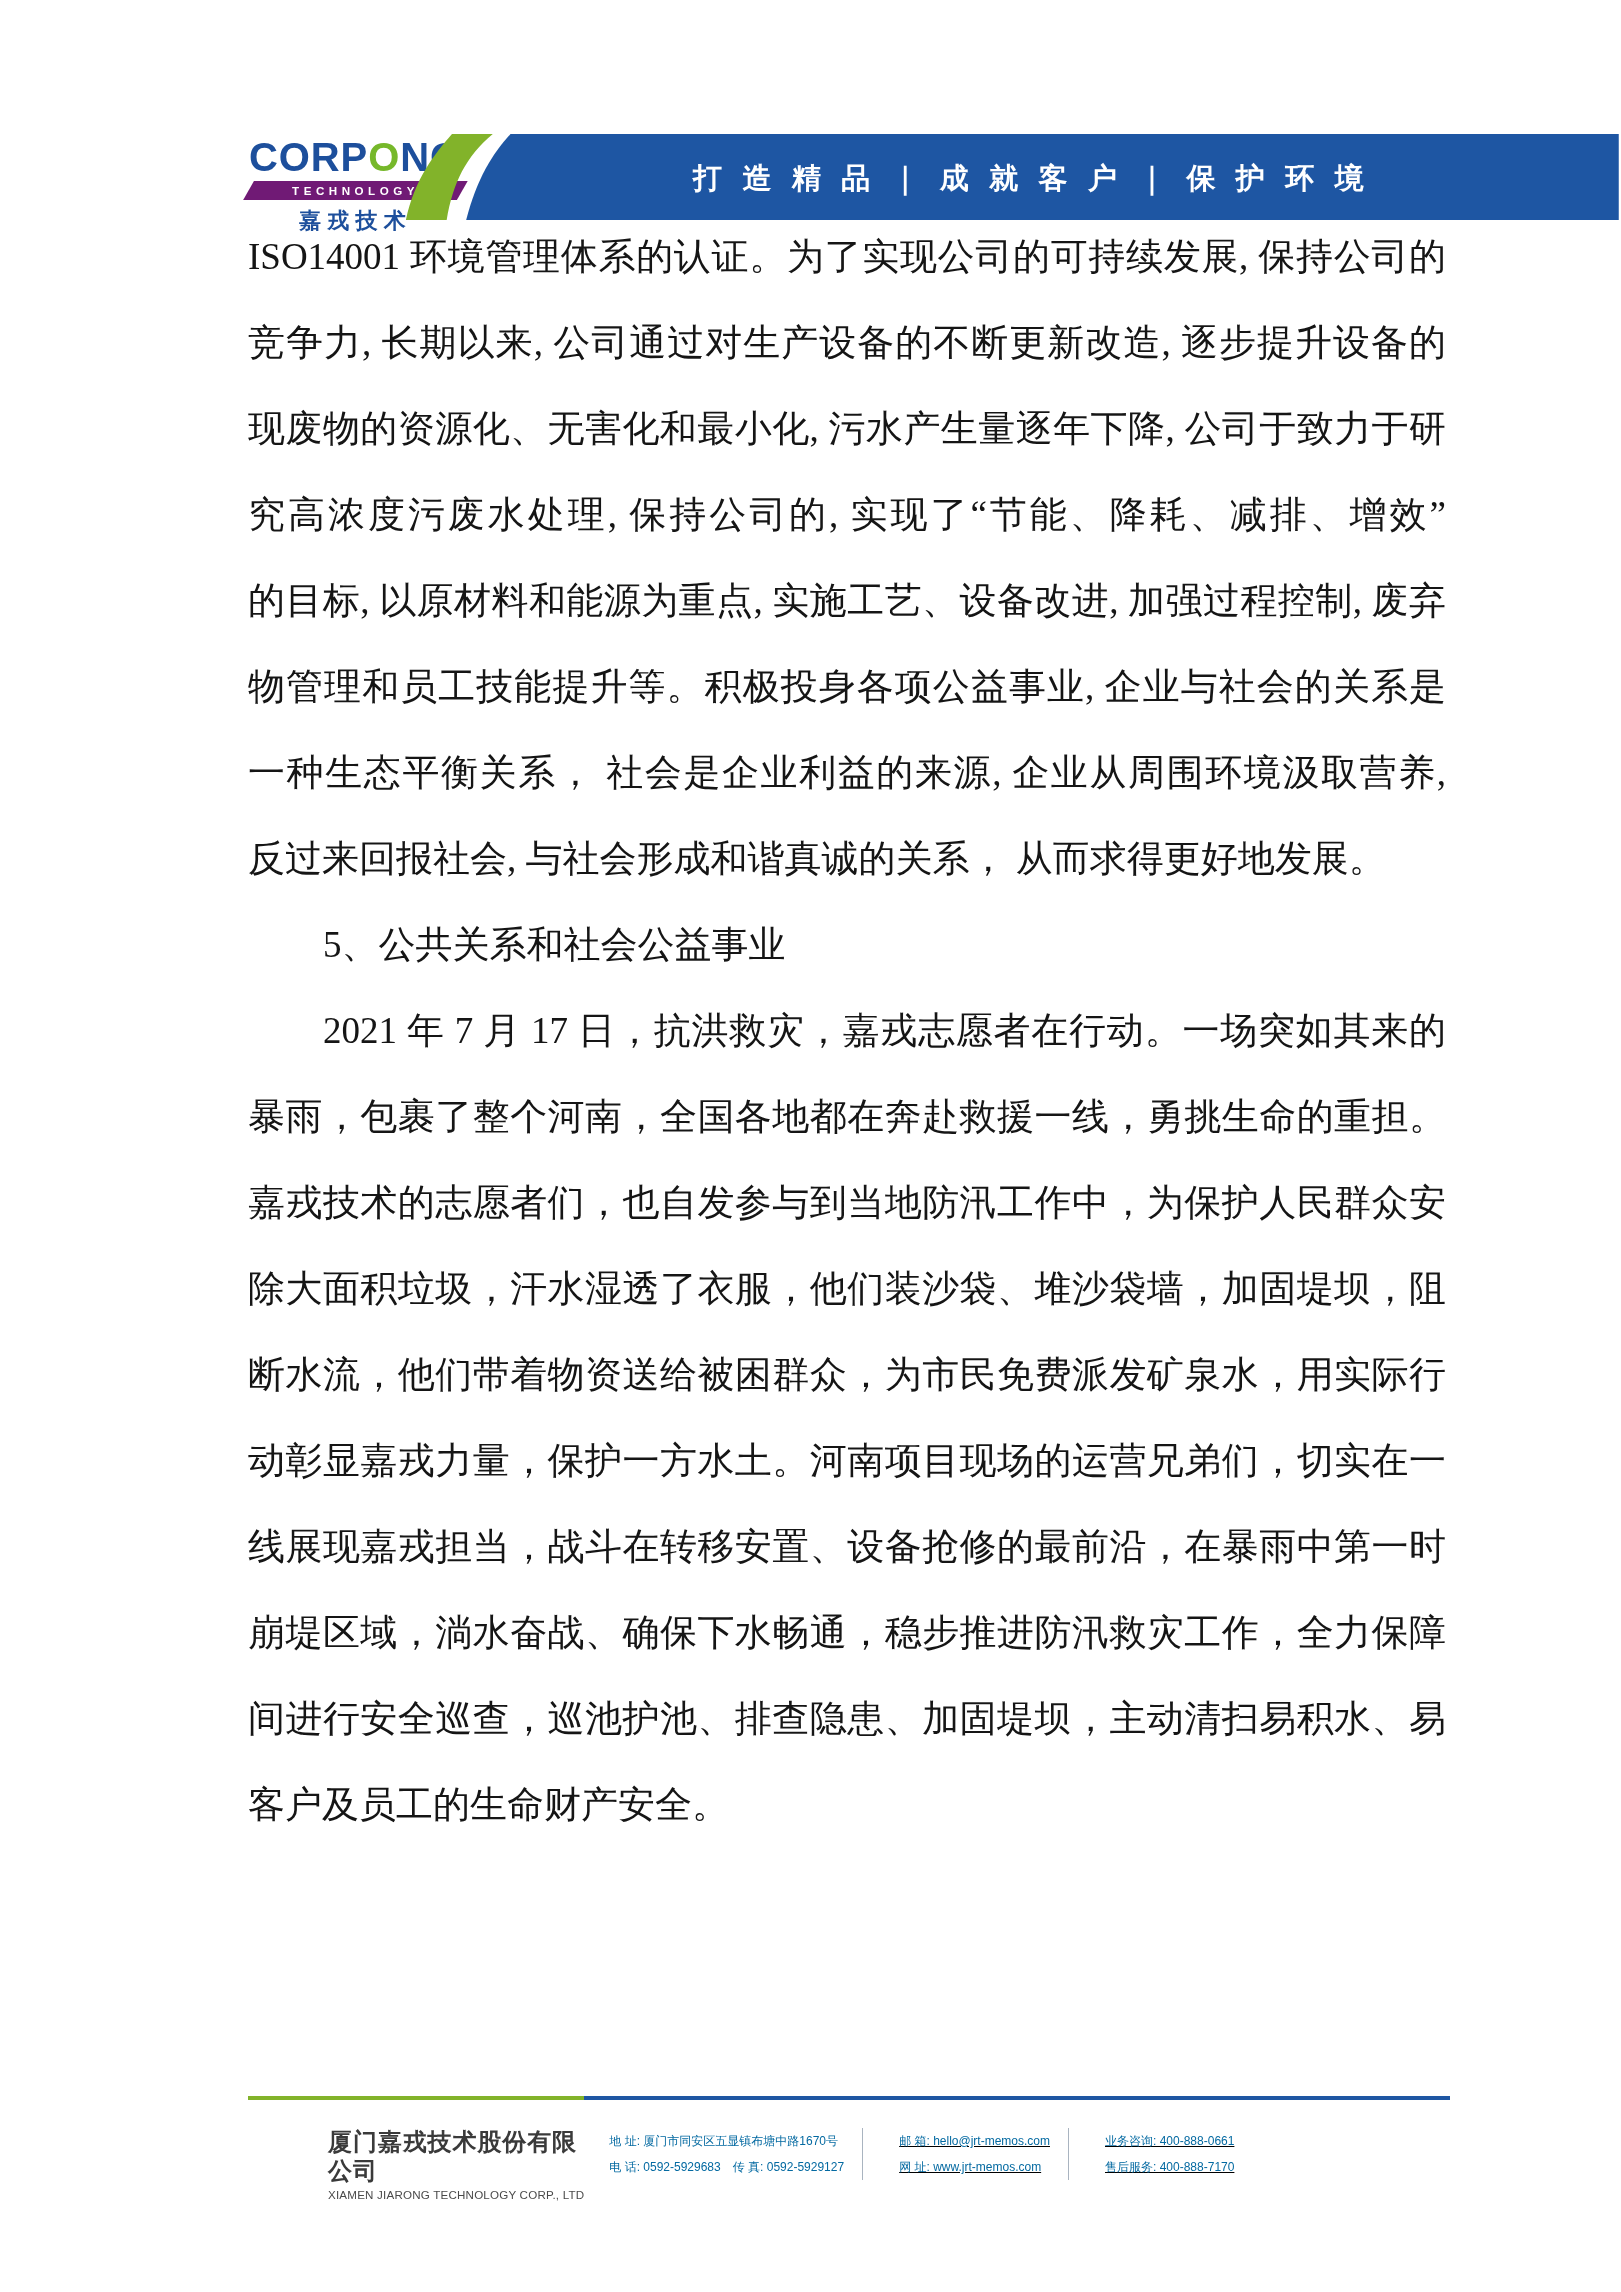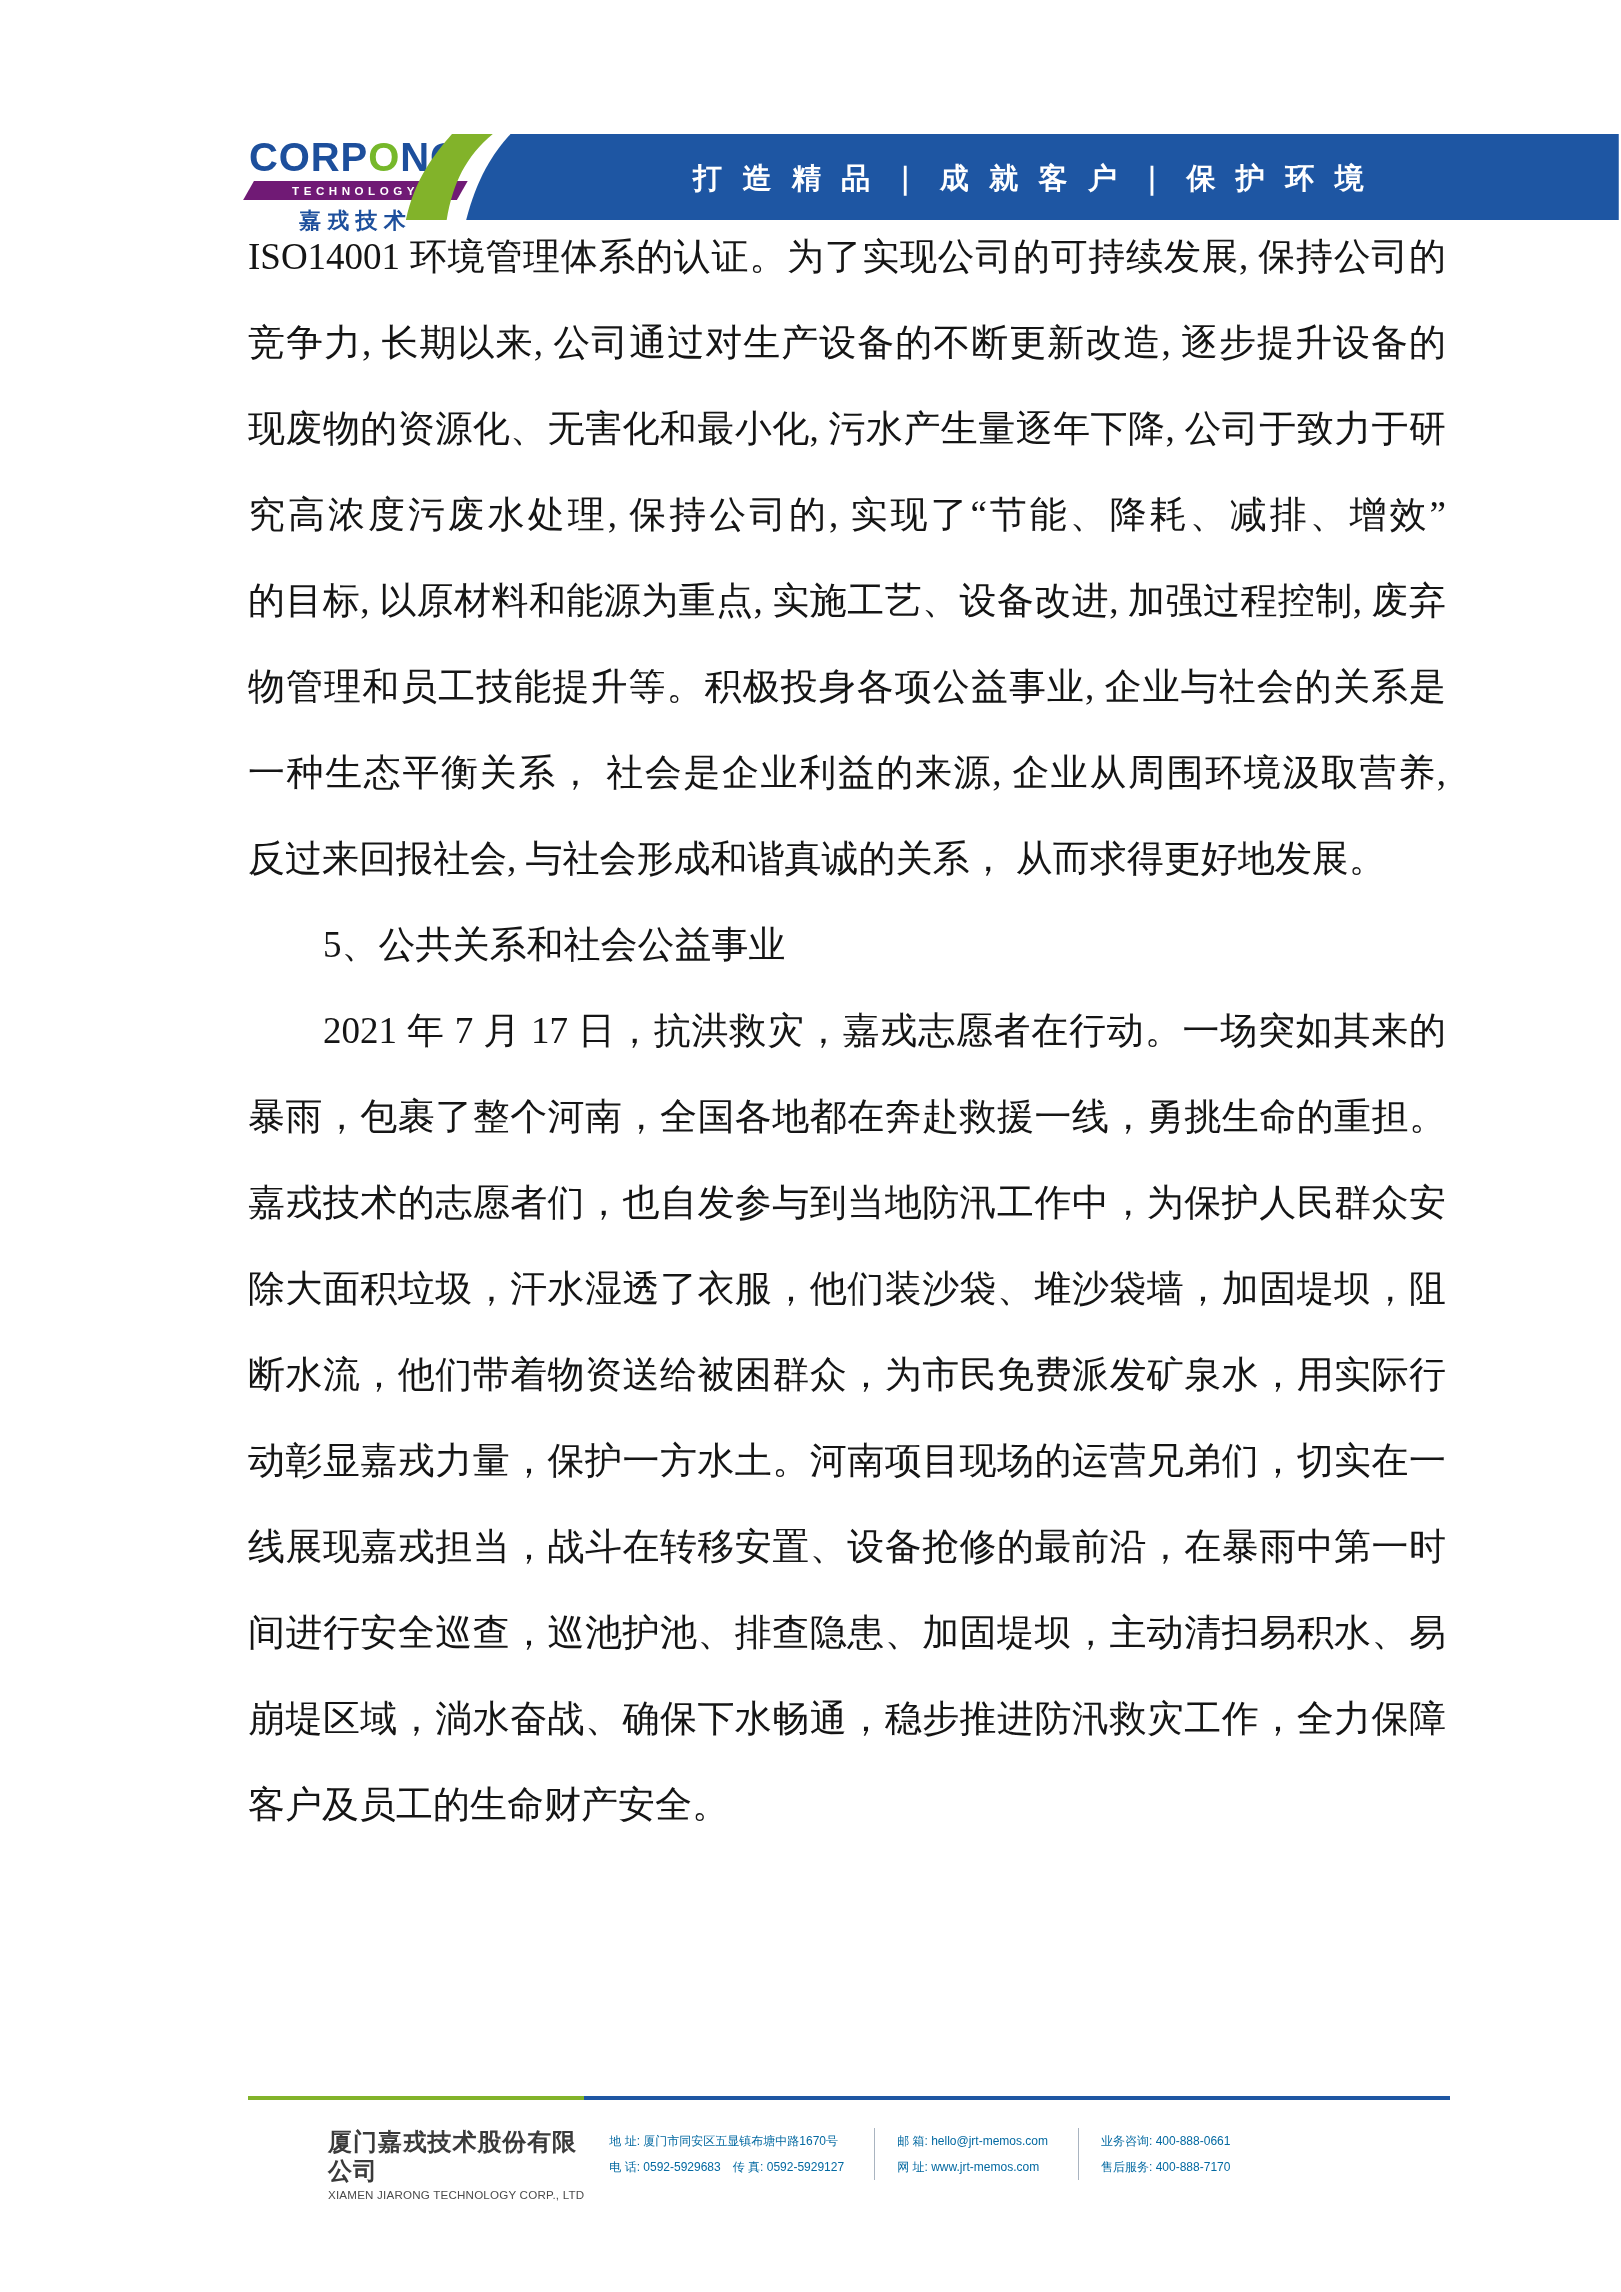--- a/index.html
+++ b/index.html
@@ -38,21 +38,21 @@
   
   .footer{position:absolute;left:0;top:2092px;width:1622px;height:143px;}
   .rule{position:absolute;left:248px;top:3.6px;width:1202px;height:4.5px;display:flex;}
   .rule-green{width:336px;height:100%;background:#82b32a;}
   .rule-blue{flex:1;height:100%;background:#1e56a3;}
   .footer-row{position:absolute;left:328px;top:36px;display:flex;align-items:flex-start;}
   .company{width:267px;margin-right:14.3px;}
   .company-cn{font-size:24px;font-weight:bold;color:#3a3a3a;letter-spacing:0.9px;line-height:28.5px;}
   .company-en{font-size:11.6px;color:#4a4a4a;margin-top:2.7px;letter-spacing:0.2px;white-space:nowrap;}
   .fcol{padding:0 16px 0 0;}
-  .fcol.sep{border-left:0.9px solid #a9b4c0;padding-left:22px;margin-left:14px;}
+  .fcol.sep{border-left:0.9px solid #a9b4c0;padding-left:36px;margin-left:2px;text-decoration:underline;}
   .frow{font-size:12px;line-height:26px;color:#0369a1;white-space:nowrap;}
 </style>
 </head>
 <body>
 
 <div class="page">
 
   <header>
     <div class="logo">
       <div class="logo-word"><span>CORP</span><span class="green">O</span><span>NG</span></div>
@@ -79,22 +79,22 @@
       <div class="line j">一种生态平衡关系， 社会是企业利益的来源, 企业从周围环境汲取营养,</div>
       <div class="line">反过来回报社会, 与社会形成和谐真诚的关系， 从而求得更好地发展。</div>
       <div class="line ind">5、公共关系和社会公益事业</div>
       <div class="line j ind">2021 年 7 月 17 日，抗洪救灾，嘉戎志愿者在行动。一场突如其来的</div>
       <div class="line j">暴雨，包裹了整个河南，全国各地都在奔赴救援一线，勇挑生命的重担。</div>
       <div class="line j">嘉戎技术的志愿者们，也自发参与到当地防汛工作中，为保护人民群众安</div>
       <div class="line j">除大面积垃圾，汗水湿透了衣服，他们装沙袋、堆沙袋墙，加固堤坝，阻</div>
       <div class="line j">断水流，他们带着物资送给被困群众，为市民免费派发矿泉水，用实际行</div>
       <div class="line j">动彰显嘉戎力量，保护一方水土。河南项目现场的运营兄弟们，切实在一</div>
       <div class="line j">线展现嘉戎担当，战斗在转移安置、设备抢修的最前沿，在暴雨中第一时</div>
+      <div class="line j">崩堤区域，淌水奋战、确保下水畅通，稳步推进防汛救灾工作，全力保障</div>
       <div class="line j">间进行安全巡查，巡池护池、排查隐患、加固堤坝，主动清扫易积水、易</div>
-      <div class="line j">崩堤区域，淌水奋战、确保下水畅通，稳步推进防汛救灾工作，全力保障</div>
       <div class="line">客户及员工的生命财产安全。</div>
     </main>
 
   <footer class="footer">
     <div class="rule">
       <span class="rule-green"></span>
       <span class="rule-blue"></span>
     </div>
     <div class="footer-row">
       <div class="company">

